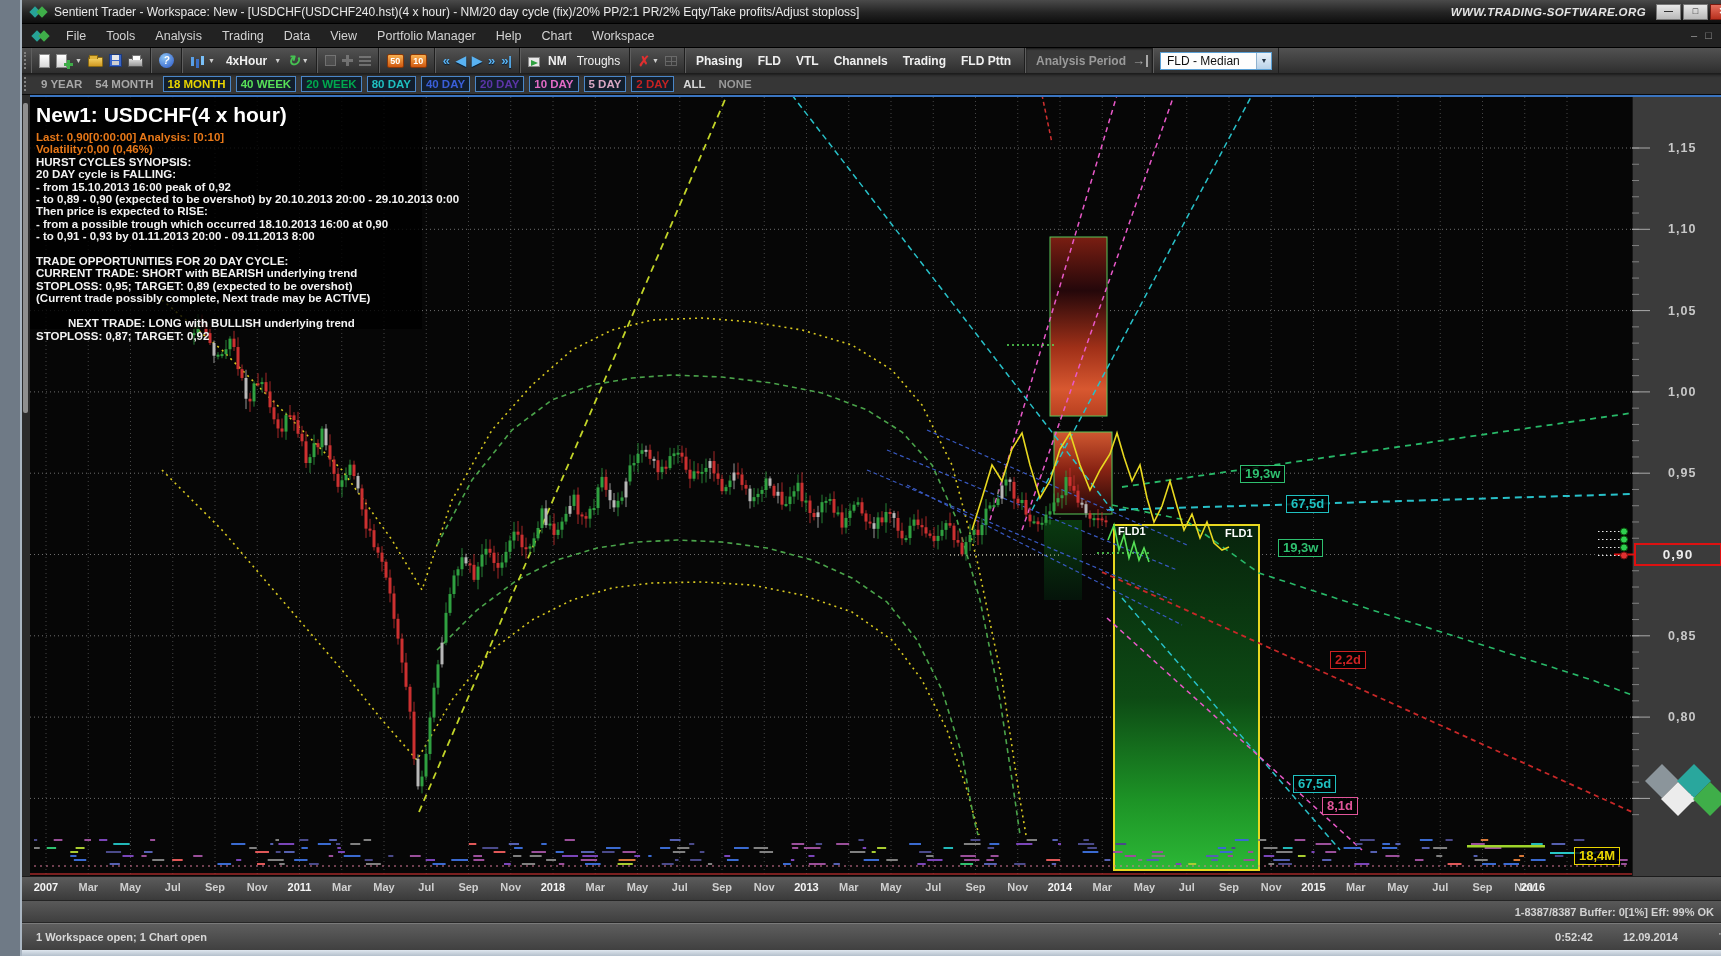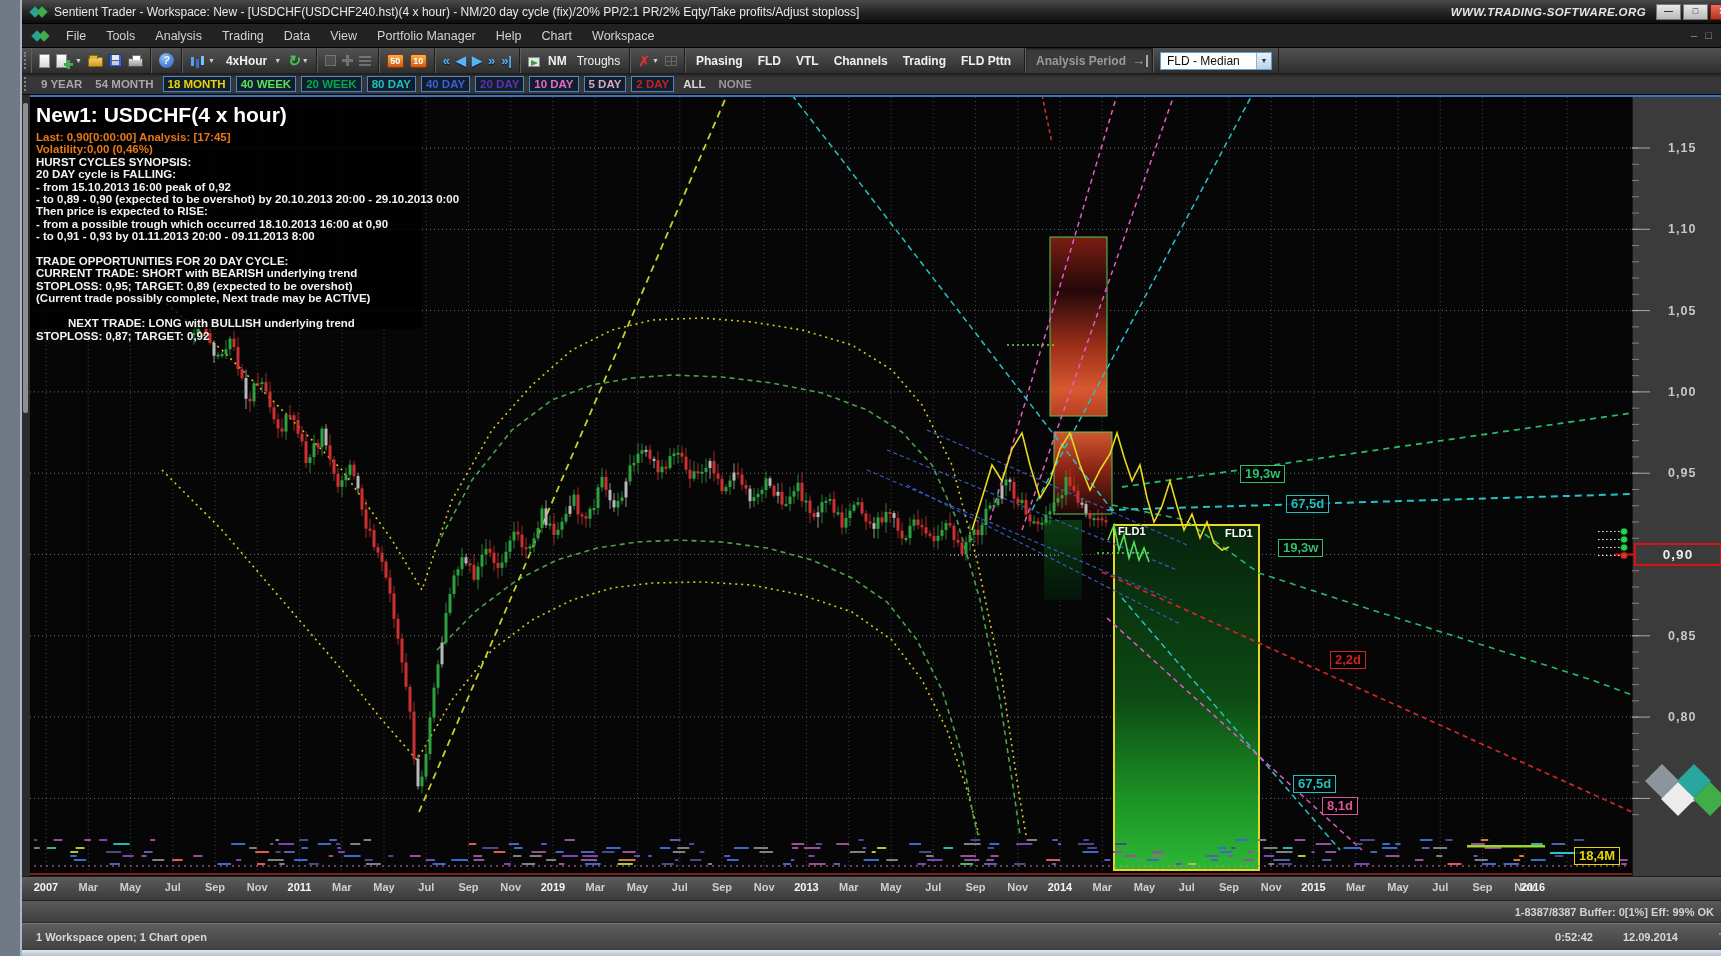--- a/index.html
+++ b/index.html
@@ -1159,21 +1159,21 @@
       </svg>
     <div class="left-strip">
         <div class="thumb"></div>
       </div>
     <div class="vscroll">
         <div class="thumb"></div>
       </div>
     <div class="info-backdrop"></div>
     <div class="chart-title">New1: USDCHF(4 x hour)</div>
     <div id="info-block">
-        <div class="iline" style="color: rgb(232, 120, 24);">Last: 0,90[0:00:00] Analysis: [17:45]</div>
+        <div class="iline" style="color: rgb(232, 120, 24);">Last: 0,90[0:00:00] Analysis: [0:10]</div>
         <div class="iline" style="color: rgb(232, 120, 24);">Volatility:0,00 (0,46%)</div>
         <div class="iline" style="color: rgb(242, 242, 242);">HURST CYCLES SYNOPSIS:</div>
         <div class="iline" style="color: rgb(242, 242, 242);">20 DAY cycle is FALLING:</div>
         <div class="iline" style="color: rgb(242, 242, 242);">- from 15.10.2013 16:00 peak of 0,92</div>
         <div class="iline" style="color: rgb(242, 242, 242);">- to 0,89 - 0,90 (expected to be overshot) by 20.10.2013 20:00 - 29.10.2013 0:00</div>
         <div class="iline" style="color: rgb(242, 242, 242);">Then price is expected to RISE:</div>
         <div class="iline" style="color: rgb(242, 242, 242);">- from a possible trough which occurred 18.10.2013 16:00 at 0,90</div>
         <div class="iline" style="color: rgb(242, 242, 242);">- to 0,91 - 0,93 by 01.11.2013 20:00 - 09.11.2013 8:00</div>
         <div class="iline" style="color: rgb(242, 242, 242);">&nbsp;</div>
         <div class="iline" style="color: rgb(242, 242, 242);">TRADE OPPORTUNITIES FOR 20 DAY CYCLE:</div>
@@ -1210,21 +1210,21 @@
       <span class="dlabel" style="left: 86.5px;">May</span>
       <span class="dlabel" style="left: 128.75px;">Jul</span>
       <span class="dlabel" style="left: 171px;">Sep</span>
       <span class="dlabel" style="left: 213.25px;">Nov</span>
       <span class="dlabel year" style="left: 255.5px;">2011</span>
       <span class="dlabel" style="left: 297.75px;">Mar</span>
       <span class="dlabel" style="left: 340px;">May</span>
       <span class="dlabel" style="left: 382.25px;">Jul</span>
       <span class="dlabel" style="left: 424.5px;">Sep</span>
       <span class="dlabel" style="left: 466.75px;">Nov</span>
-      <span class="dlabel year" style="left: 509px;">2019</span>
+      <span class="dlabel year" style="left: 509px;">2018</span>
       <span class="dlabel" style="left: 551.25px;">Mar</span>
       <span class="dlabel" style="left: 593.5px;">May</span>
       <span class="dlabel" style="left: 635.75px;">Jul</span>
       <span class="dlabel" style="left: 678px;">Sep</span>
       <span class="dlabel" style="left: 720.25px;">Nov</span>
       <span class="dlabel year" style="left: 762.5px;">2013</span>
       <span class="dlabel" style="left: 804.75px;">Mar</span>
       <span class="dlabel" style="left: 847px;">May</span>
       <span class="dlabel" style="left: 889.25px;">Jul</span>
       <span class="dlabel" style="left: 931.5px;">Sep</span>

